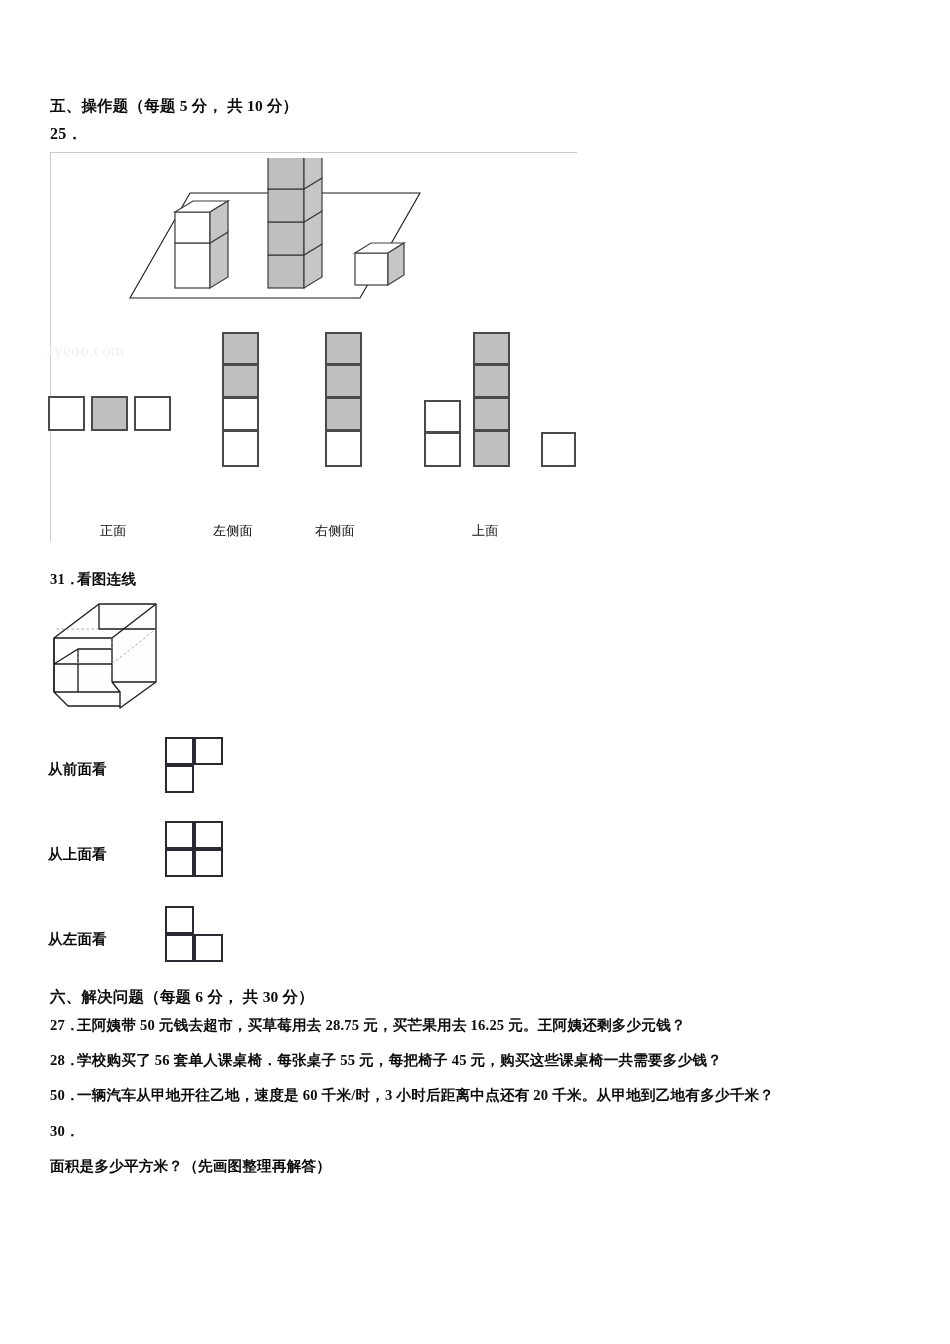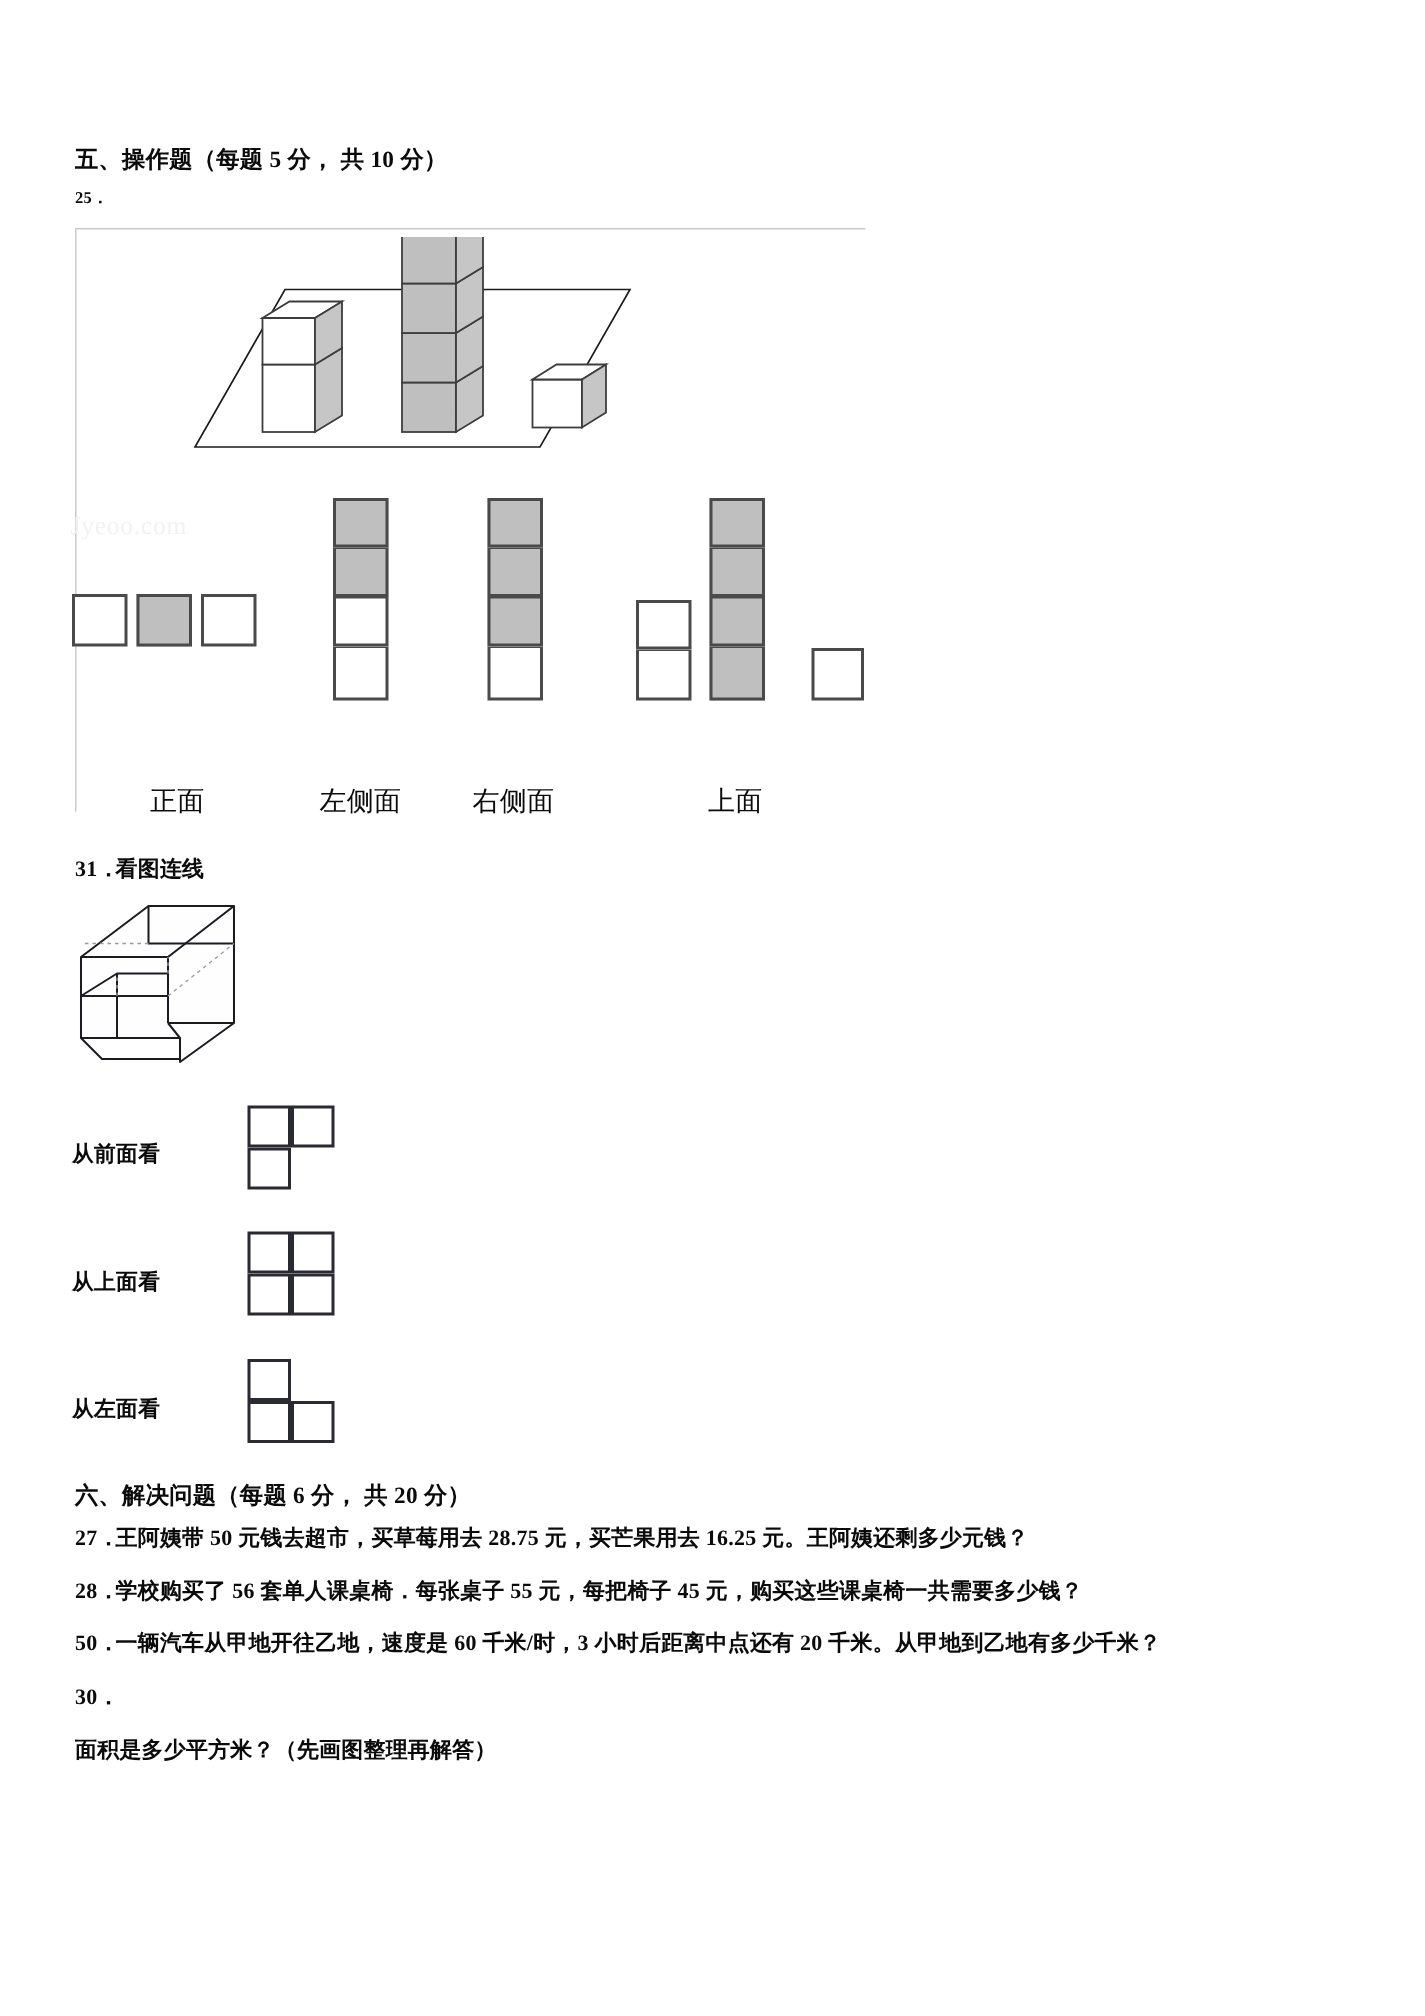--- a/index.html
+++ b/index.html
@@ -33,25 +33,25 @@
   }
   .sec-head {
     font-size: 15.5px;
     font-weight: 600;
   }
   .q-line {
     font-size: 14.6px;
     font-weight: 600;
   }
   .q-line-25 {
-    font-size: 11px;
+    font-size: 16px;
     font-weight: 700;
   }
   .view-label {
-    font-size: 18px;
+    font-size: 13px;
     font-weight: 400;
     font-family: "DejaVu Sans", "Liberation Sans", sans-serif;
   }
   .side-label {
     font-size: 14.5px;
     font-weight: 600;
   }
 
   
   .fig-frame {
@@ -220,21 +220,21 @@
   <div class="gcell" style="left:165px; top:821px; width:29px; height:28px;"></div>
   <div class="gcell" style="left:194px; top:821px; width:29px; height:28px;"></div>
   <div class="gcell" style="left:165px; top:849px; width:29px; height:28px;"></div>
   <div class="gcell" style="left:194px; top:849px; width:29px; height:28px;"></div>
 
   <div class="txt side-label" style="left:48px; top:930px;">从左面看</div>
   <div class="gcell" style="left:165px; top:906px; width:29px; height:28px;"></div>
   <div class="gcell" style="left:165px; top:934px; width:29px; height:28px;"></div>
   <div class="gcell" style="left:194px; top:934px; width:29px; height:28px;"></div>
 
-  <div class="txt sec-head" style="left:50px; top:987px;">六、解决问题（每题 6 分， 共 20 分）</div>
+  <div class="txt sec-head" style="left:50px; top:987px;">六、解决问题（每题 6 分， 共 30 分）</div>
 
   <div class="txt q-line" style="left:50px; top:1016px;">27．</div>
   <div class="txt q-line" style="left:77px; top:1016px;">王阿姨带 50 元钱去超市，买草莓用去 28.75 元，买芒果用去 16.25 元。王阿姨还剩多少元钱？</div>
 
   <div class="txt q-line" style="left:50px; top:1051px;">28．</div>
   <div class="txt q-line" style="left:77px; top:1051px;">学校购买了 56 套单人课桌椅．每张桌子 55 元，每把椅子 45 元，购买这些课桌椅一共需要多少钱？</div>
 
   <div class="txt q-line" style="left:50px; top:1086px;">50．</div>
   <div class="txt q-line" style="left:77px; top:1086px;">一辆汽车从甲地开往乙地，速度是 60 千米/时，3 小时后距离中点还有 20 千米。从甲地到乙地有多少千米？</div>
 

